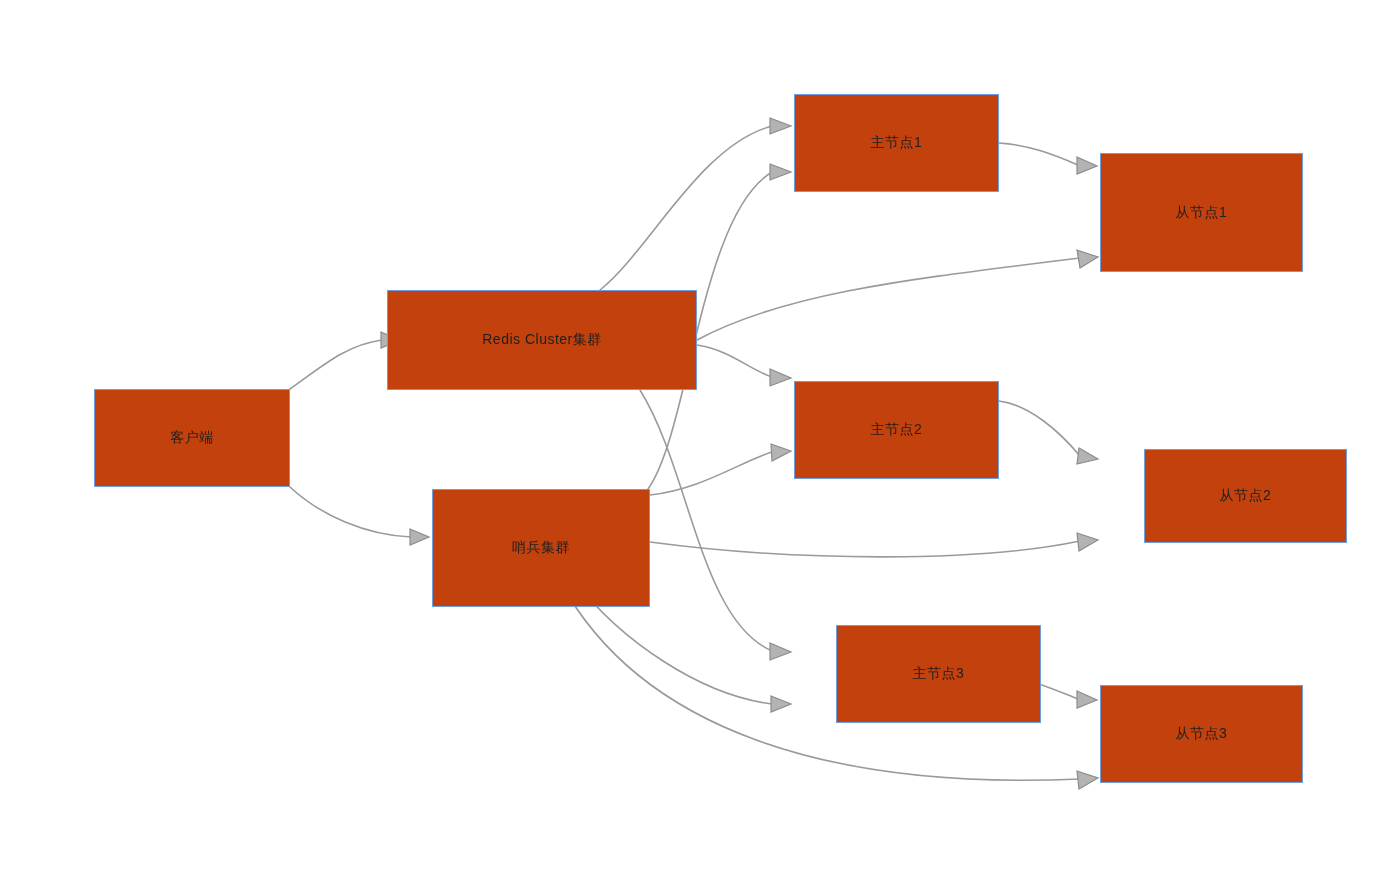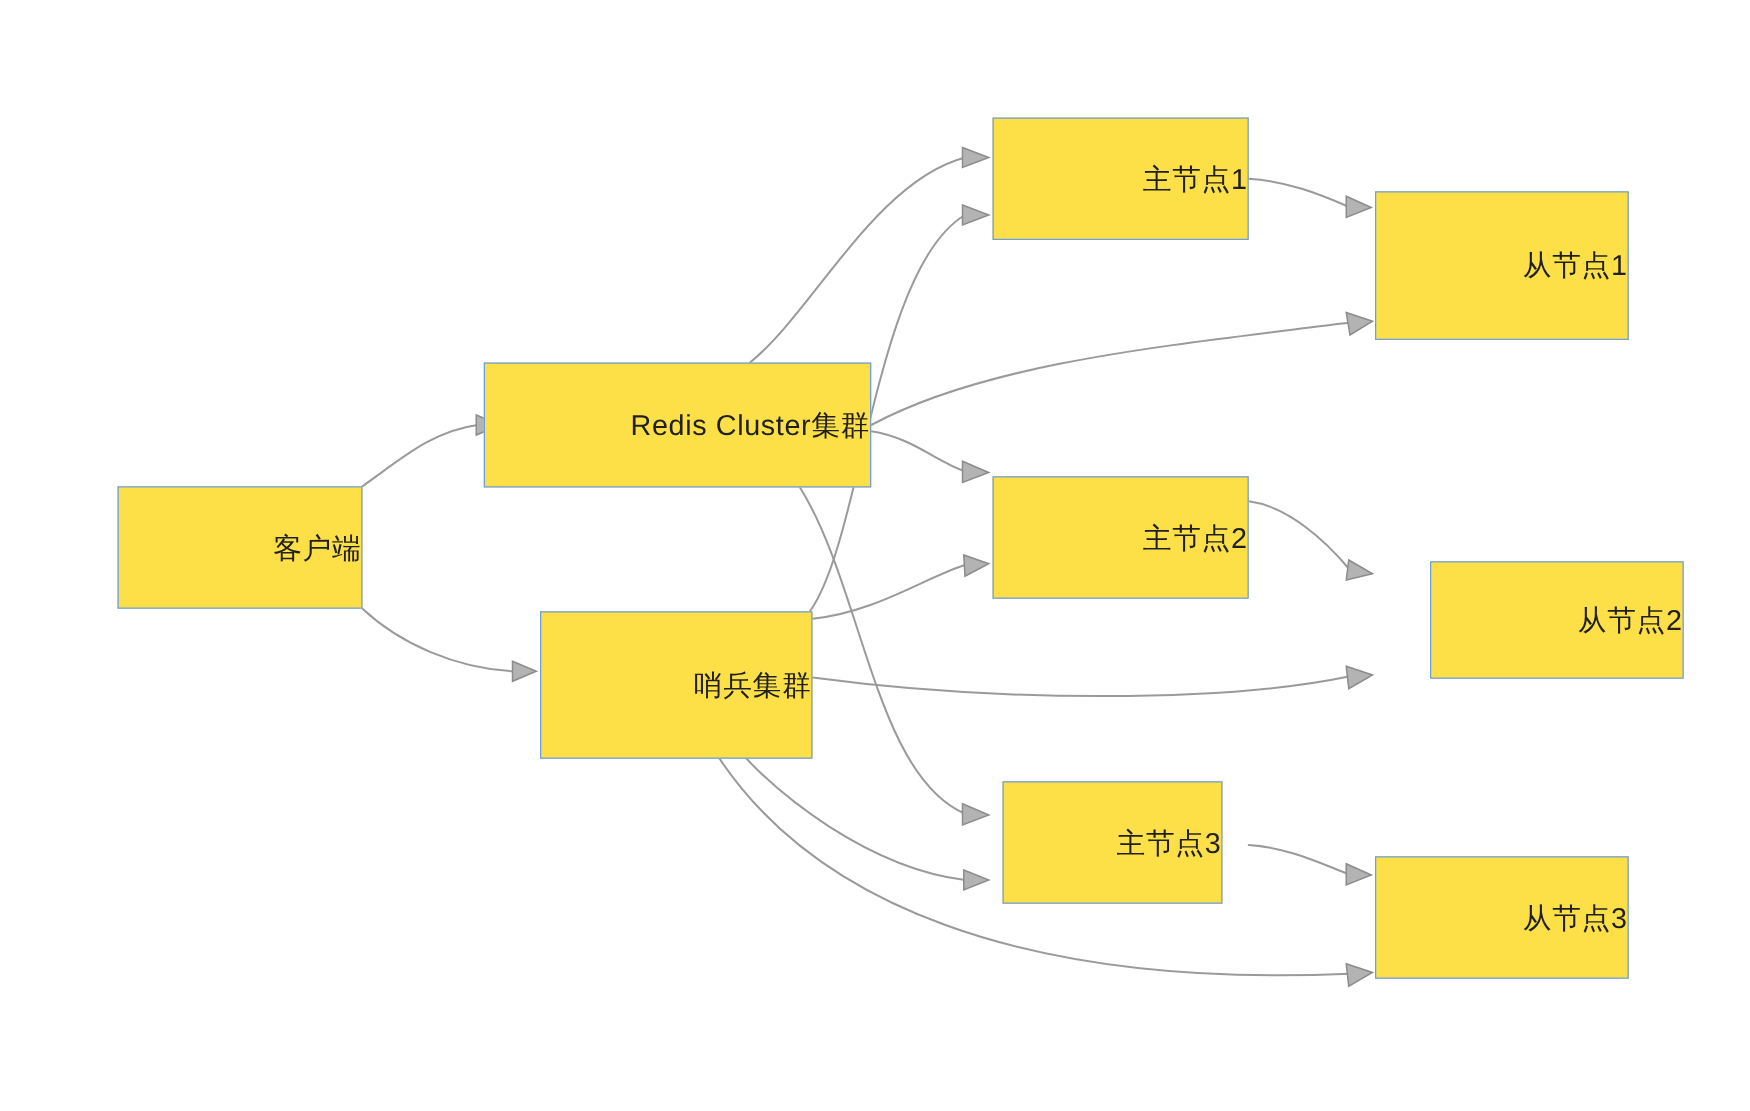--- a/index.html
+++ b/index.html
@@ -32,27 +32,27 @@
   }
   .arrowhead {
     fill: #b3b3b3;
     stroke: #8c8c8c;
     stroke-width: 1.2;
     stroke-linejoin: miter;
   }
   .node {
     position: absolute;
     box-sizing: border-box;
-    background: #fde047;
+    background: #c2410c;
     border: 1.6px solid #6c9ee0;
     display: flex;
     align-items: center;
-    justify-content: flex-end;
+    justify-content: center;
     color: #1f1f1f;
-    font-size: 23px;
+    font-size: 14px;
     letter-spacing: 0.5px;
     white-space: nowrap;
   }
   .node-label {
     pointer-events: none;
   }
 </style>
 </head>
 <body>
 
@@ -152,21 +152,21 @@
   </div>
 
   <div class="node" style="left:794px; top:350px; width:205px; height:98px;margin-top:31px;">
     <span class="node-label">主节点2</span>
   </div>
 
   <div class="node" style="left:1144px; top:449px; width:203px; height:94px;">
     <span class="node-label">从节点2</span>
   </div>
 
-  <div class="node" style="left:802px; top:625px; width:176px; height:98px;">
+  <div class="node" style="left:836px; top:625px; width:205px; height:98px;">
     <span class="node-label">主节点3</span>
   </div>
 
   <div class="node" style="left:1100px; top:685px; width:203px; height:98px;">
     <span class="node-label">从节点3</span>
   </div>
 
 </div>
 
 </body></html>

